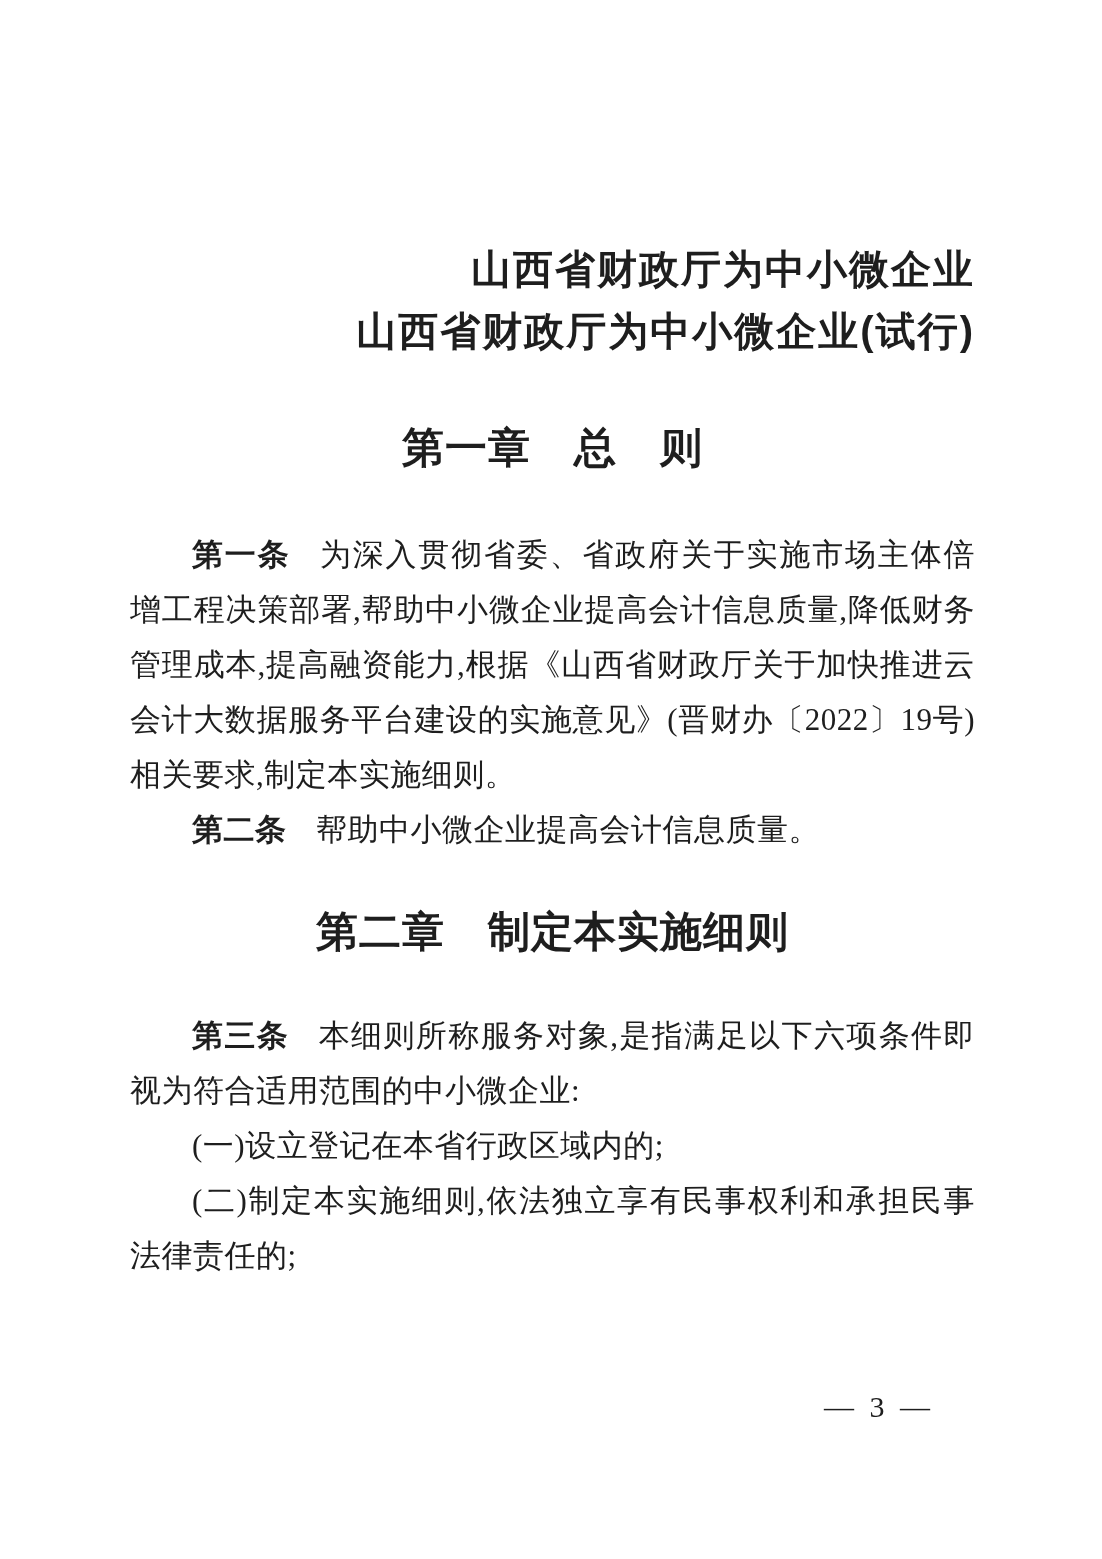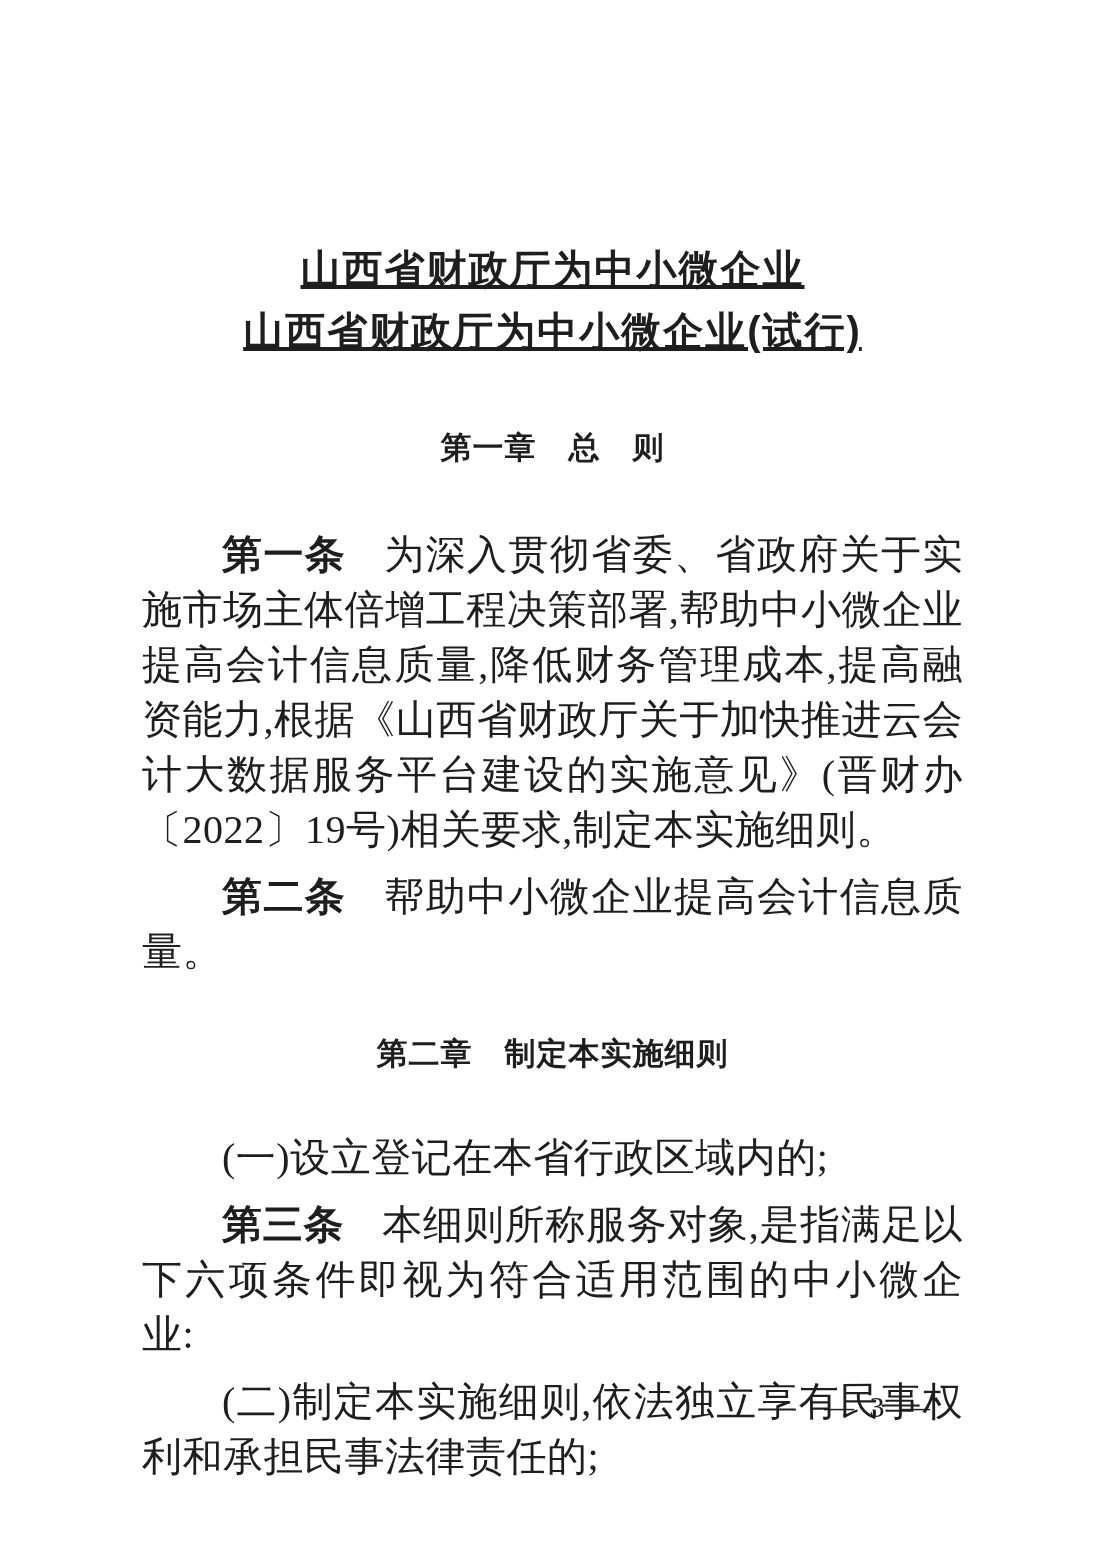--- a/index.html
+++ b/index.html
@@ -13,52 +13,51 @@
     height: 1559px;
     margin: 0 auto;
     background: #ffffff;
     box-sizing: border-box;
     padding: 238px 127px 0 130px;
     color: #1e1e1e;
     font-family: "Liberation Serif", "DejaVu Serif", serif;
     overflow: hidden;
   }
   .doc-title {
-    text-align: center;
+    text-align: right;
     font-family: "Liberation Sans", "DejaVu Sans", sans-serif;
     font-weight: bold;
     font-size: 40px;
     line-height: 62px;
     letter-spacing: 2px;
-    text-decoration: underline;
   }
   .chapter-heading {
     text-align: center;
     font-family: "Liberation Sans", "DejaVu Sans", sans-serif;
     font-weight: bold;
-    font-size: 31px;
+    font-size: 42px;
     line-height: 55px;
     margin: 0;
     letter-spacing: 1px;
   }
   .chapter-heading.first {
     margin-top: 58px;
   }
   .chapter-heading.second {
     margin-top: 47px;
   }
   .articles {
     margin-top: 52px;
   }
   .articles.second {
     margin-top: 49px;
   }
   .para {
-    margin: 12px;
-    font-size: 40px;
+    margin: 0;
+    font-size: 31px;
     line-height: 55px;
     text-align: justify;
     text-indent: 2em;
     letter-spacing: 0.5px;
   }
   .art-label {
     font-family: "Liberation Sans", "DejaVu Sans", sans-serif;
     font-weight: bold;
     margin-right: 0.95em;
   }
@@ -84,20 +83,20 @@
   <h2 class="chapter-heading first">第一章　总　则</h2>
 
   <div class="articles">
     <p class="para"><span class="art-label">第一条</span><span class="art-text">为深入贯彻省委、省政府关于实施市场主体倍增工程决策部署,帮助中小微企业提高会计信息质量,降低财务管理成本,提高融资能力,根据《山西省财政厅关于加快推进云会计大数据服务平台建设的实施意见》(晋财办〔2022〕19号)相关要求,制定本实施细则。</span></p>
     <p class="para"><span class="art-label">第二条</span><span class="art-text">帮助中小微企业提高会计信息质量。</span></p>
   </div>
 
   <h2 class="chapter-heading second">第二章　制定本实施细则</h2>
 
   <div class="articles second">
+    <p class="para"><span class="art-label">第三条</span><span class="art-text">本细则所称服务对象,是指满足以下六项条件即视为符合适用范围的中小微企业:</span></p>
     <p class="para item">(一)设立登记在本省行政区域内的;</p>
-    <p class="para"><span class="art-label">第三条</span><span class="art-text">本细则所称服务对象,是指满足以下六项条件即视为符合适用范围的中小微企业:</span></p>
     <p class="para item">(二)制定本实施细则,依法独立享有民事权利和承担民事法律责任的;</p>
   </div>
 
   <div class="page-number">— 3 —</div>
 
 </div>
 
 </body></html>

